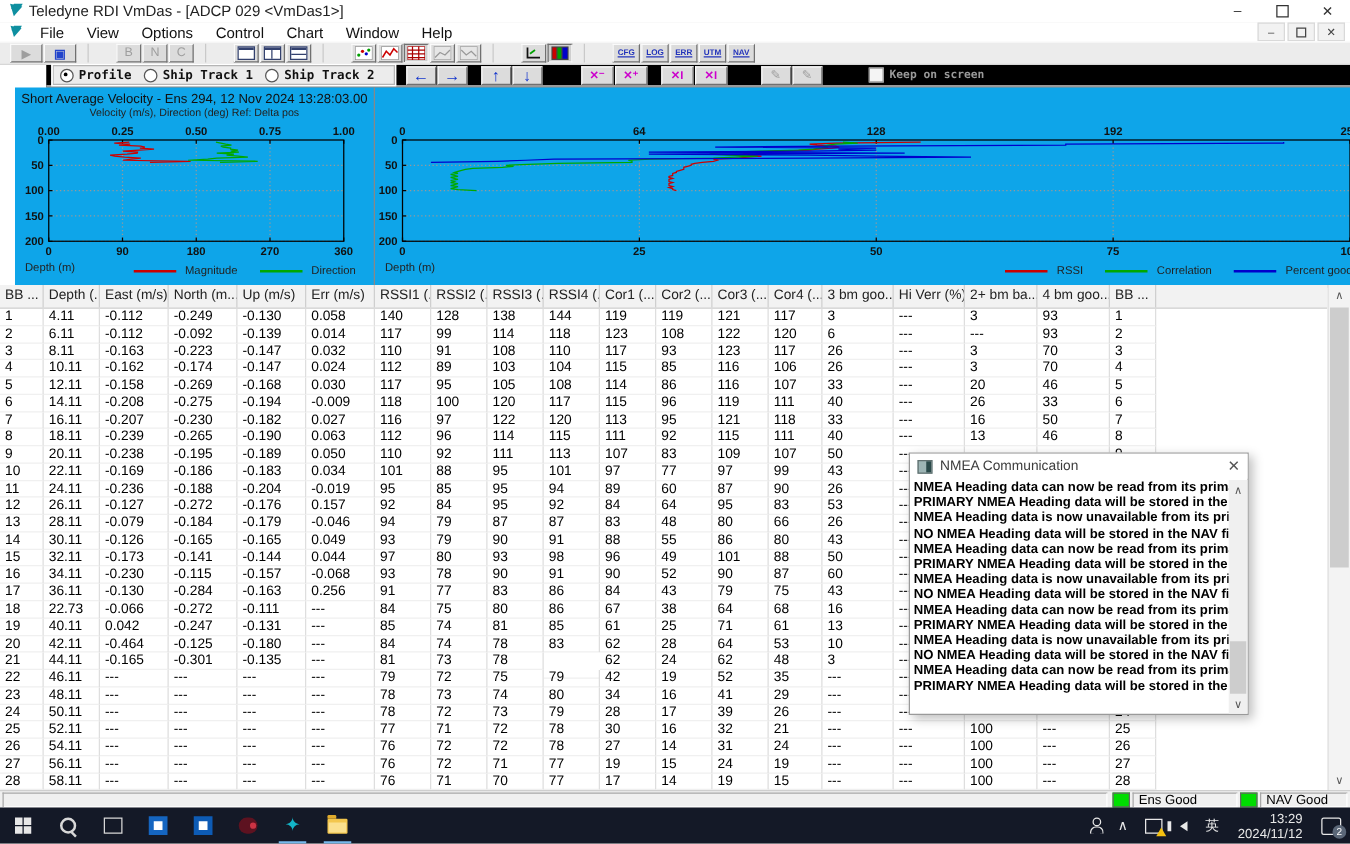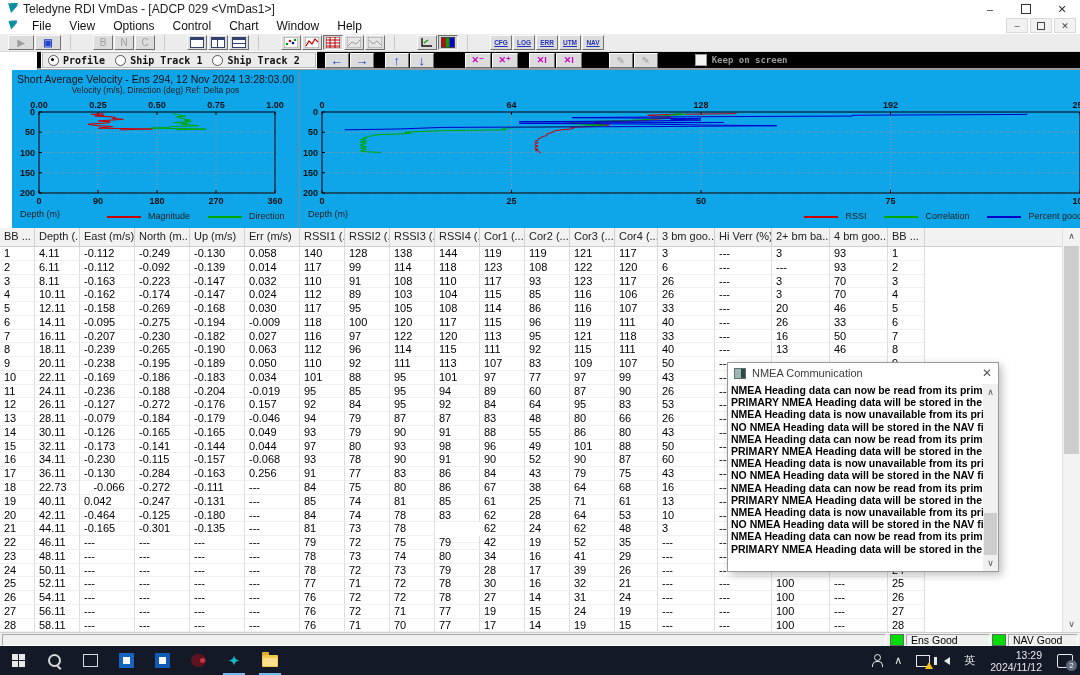--- a/index.html
+++ b/index.html
@@ -512,21 +512,21 @@
           <div class="td" style="width: 43px;">107</div>
           <div class="td" style="width: 57px;">33</div>
           <div class="td" style="width: 57px;">---</div>
           <div class="td" style="width: 58px;">20</div>
           <div class="td" style="width: 58px;">46</div>
           <div class="td" style="width: 37px;">5</div>
         </div>
         <div class="tr">
           <div class="td" style="width: 35px;">6</div>
           <div class="td" style="width: 45px;">14.11</div>
-          <div class="td" style="width: 55px;">-0.095</div>
+          <div class="td" style="width: 55px;">-0.208</div>
           <div class="td" style="width: 55px;">-0.275</div>
           <div class="td" style="width: 55px;">-0.194</div>
           <div class="td" style="width: 55px;">-0.009</div>
           <div class="td" style="width: 45px;">118</div>
           <div class="td" style="width: 45px;">100</div>
           <div class="td" style="width: 45px;">120</div>
           <div class="td" style="width: 45px;">117</div>
           <div class="td" style="width: 45px;">115</div>
           <div class="td" style="width: 45px;">96</div>
           <div class="td" style="width: 45px;">119</div>
@@ -764,21 +764,21 @@
           <div class="td" style="width: 43px;">75</div>
           <div class="td" style="width: 57px;">43</div>
           <div class="td" style="width: 57px;">---</div>
           <div class="td" style="width: 58px;"></div>
           <div class="td" style="width: 58px;"></div>
           <div class="td" style="width: 37px;">17</div>
         </div>
         <div class="tr">
           <div class="td" style="width: 35px;">18</div>
           <div class="td" style="width: 45px;">22.73</div>
-          <div class="td" style="width: 55px; text-align: center;">-0.066</div>
+          <div class="td" style="width: 55px;">-0.066</div>
           <div class="td" style="width: 55px;">-0.272</div>
           <div class="td" style="width: 55px;">-0.111</div>
           <div class="td" style="width: 55px;">---</div>
           <div class="td" style="width: 45px;">84</div>
           <div class="td" style="width: 45px;">75</div>
           <div class="td" style="width: 45px;">80</div>
           <div class="td" style="width: 45px;">86</div>
           <div class="td" style="width: 45px;">67</div>
           <div class="td" style="width: 45px;">38</div>
           <div class="td" style="width: 45px;">64</div>

